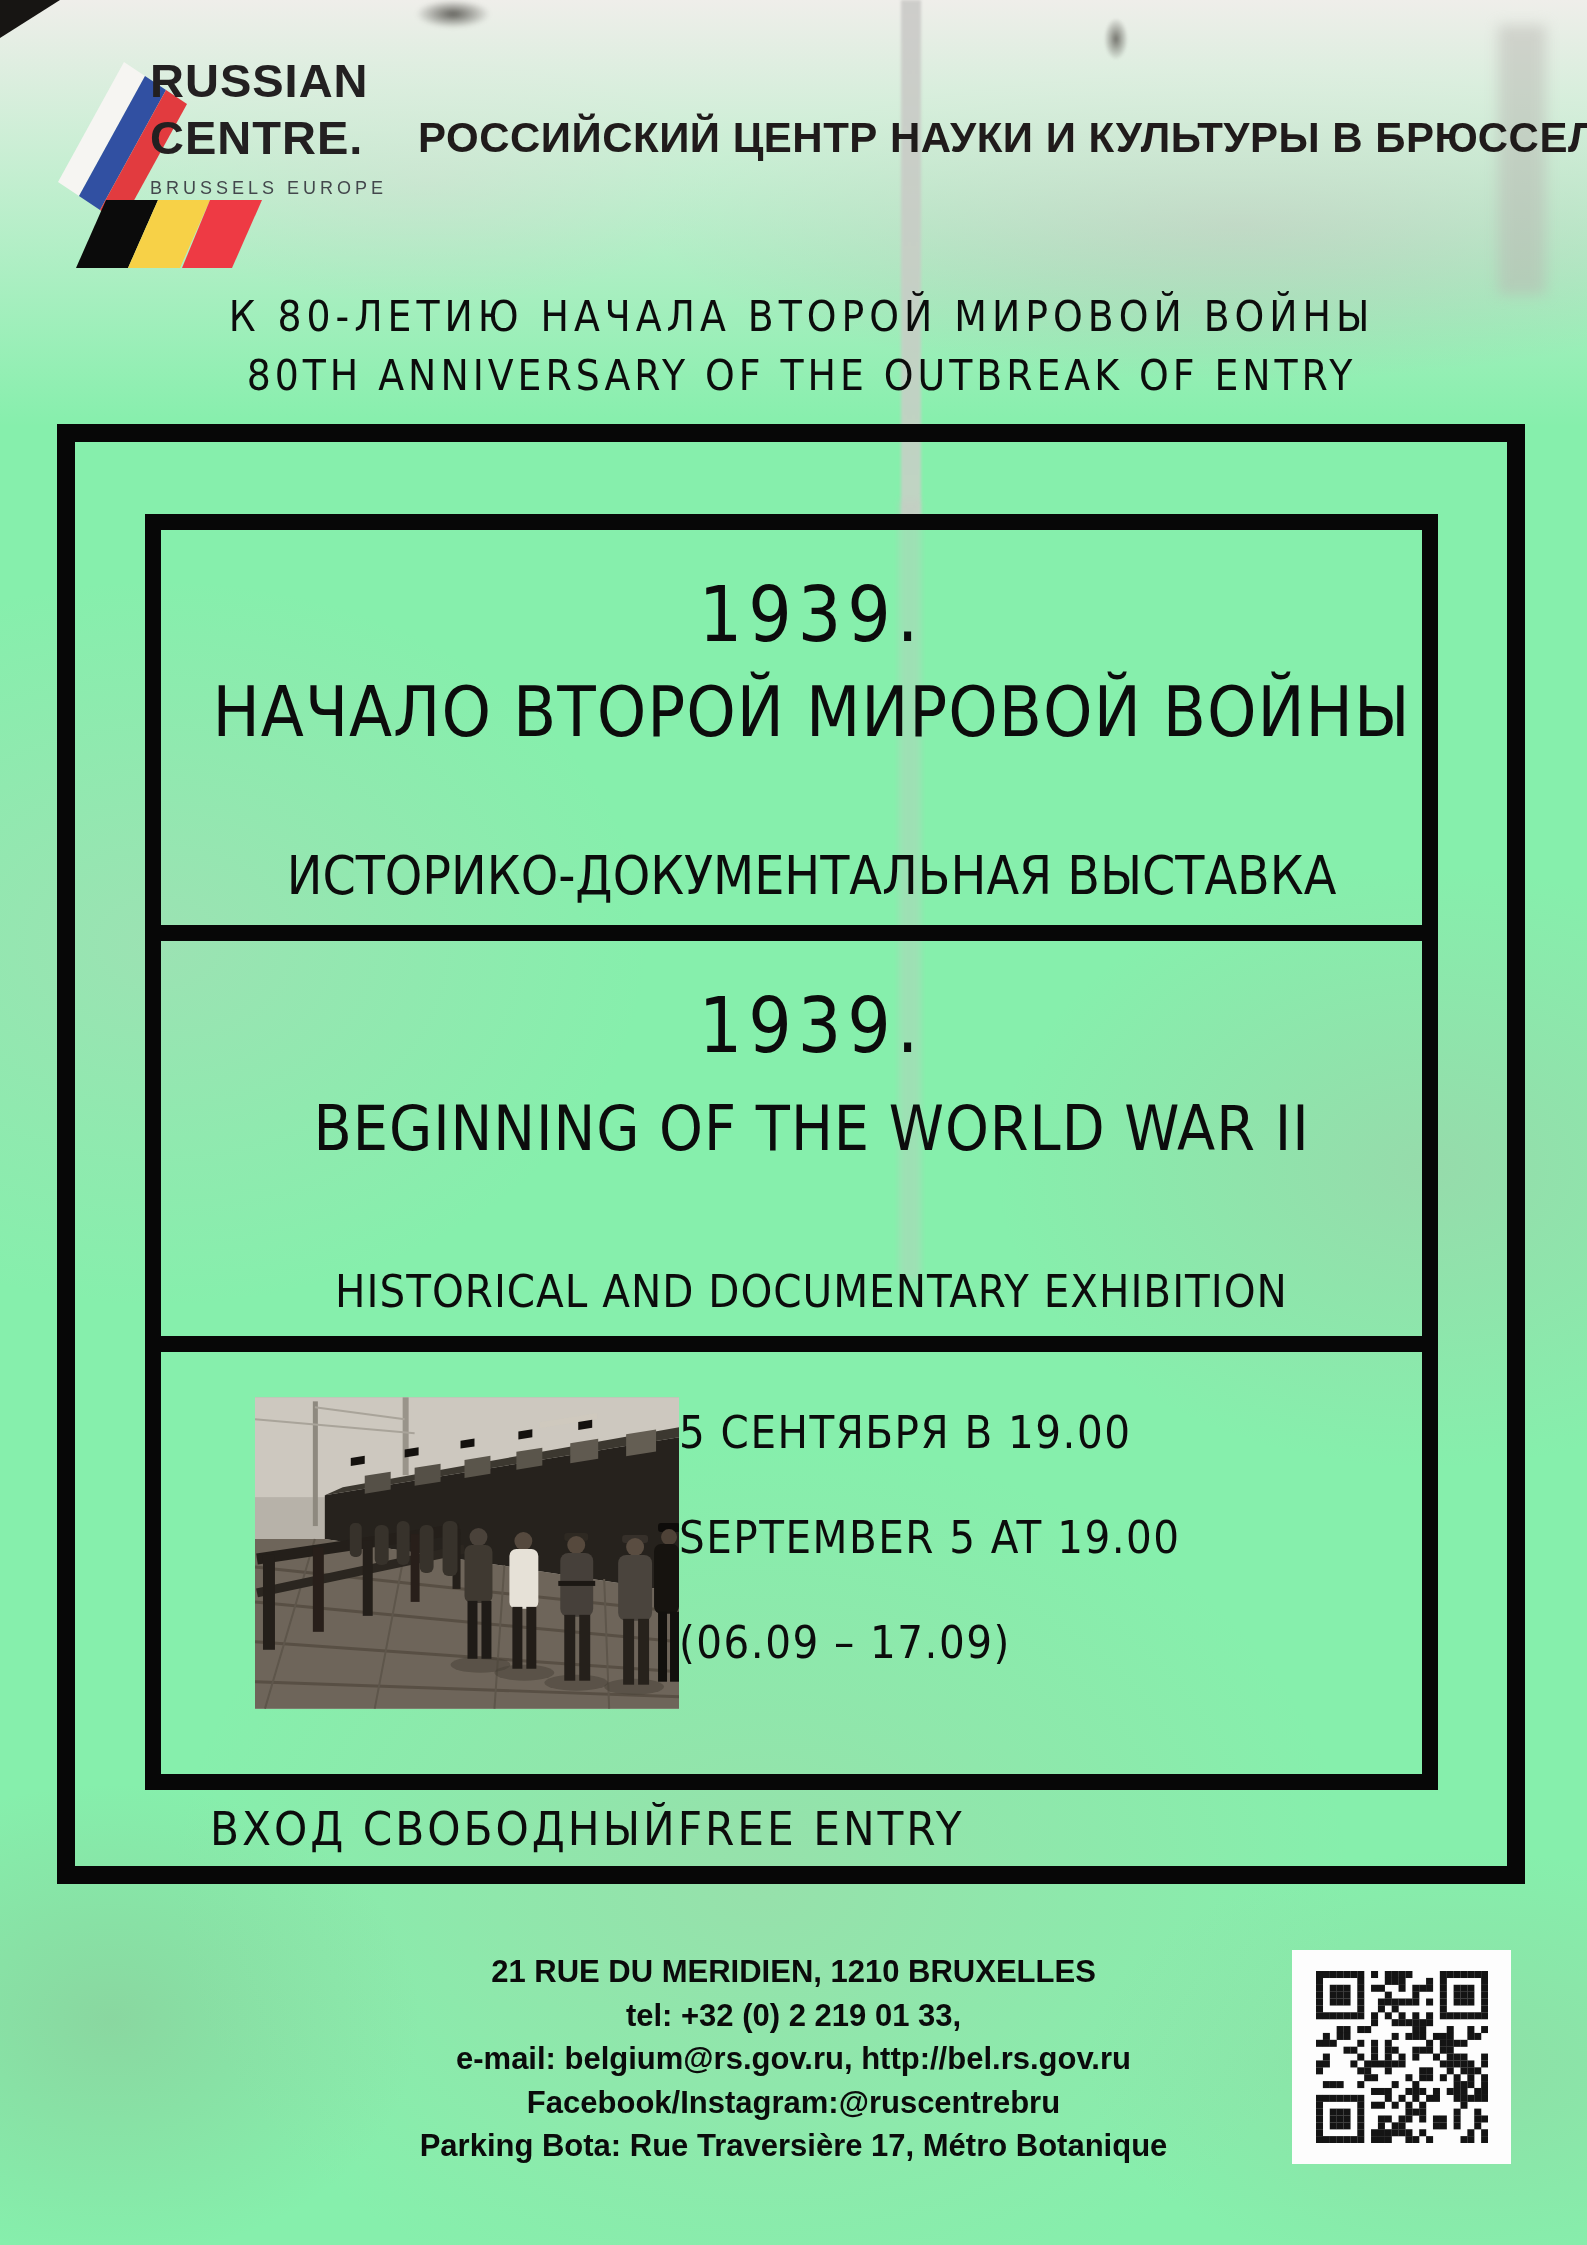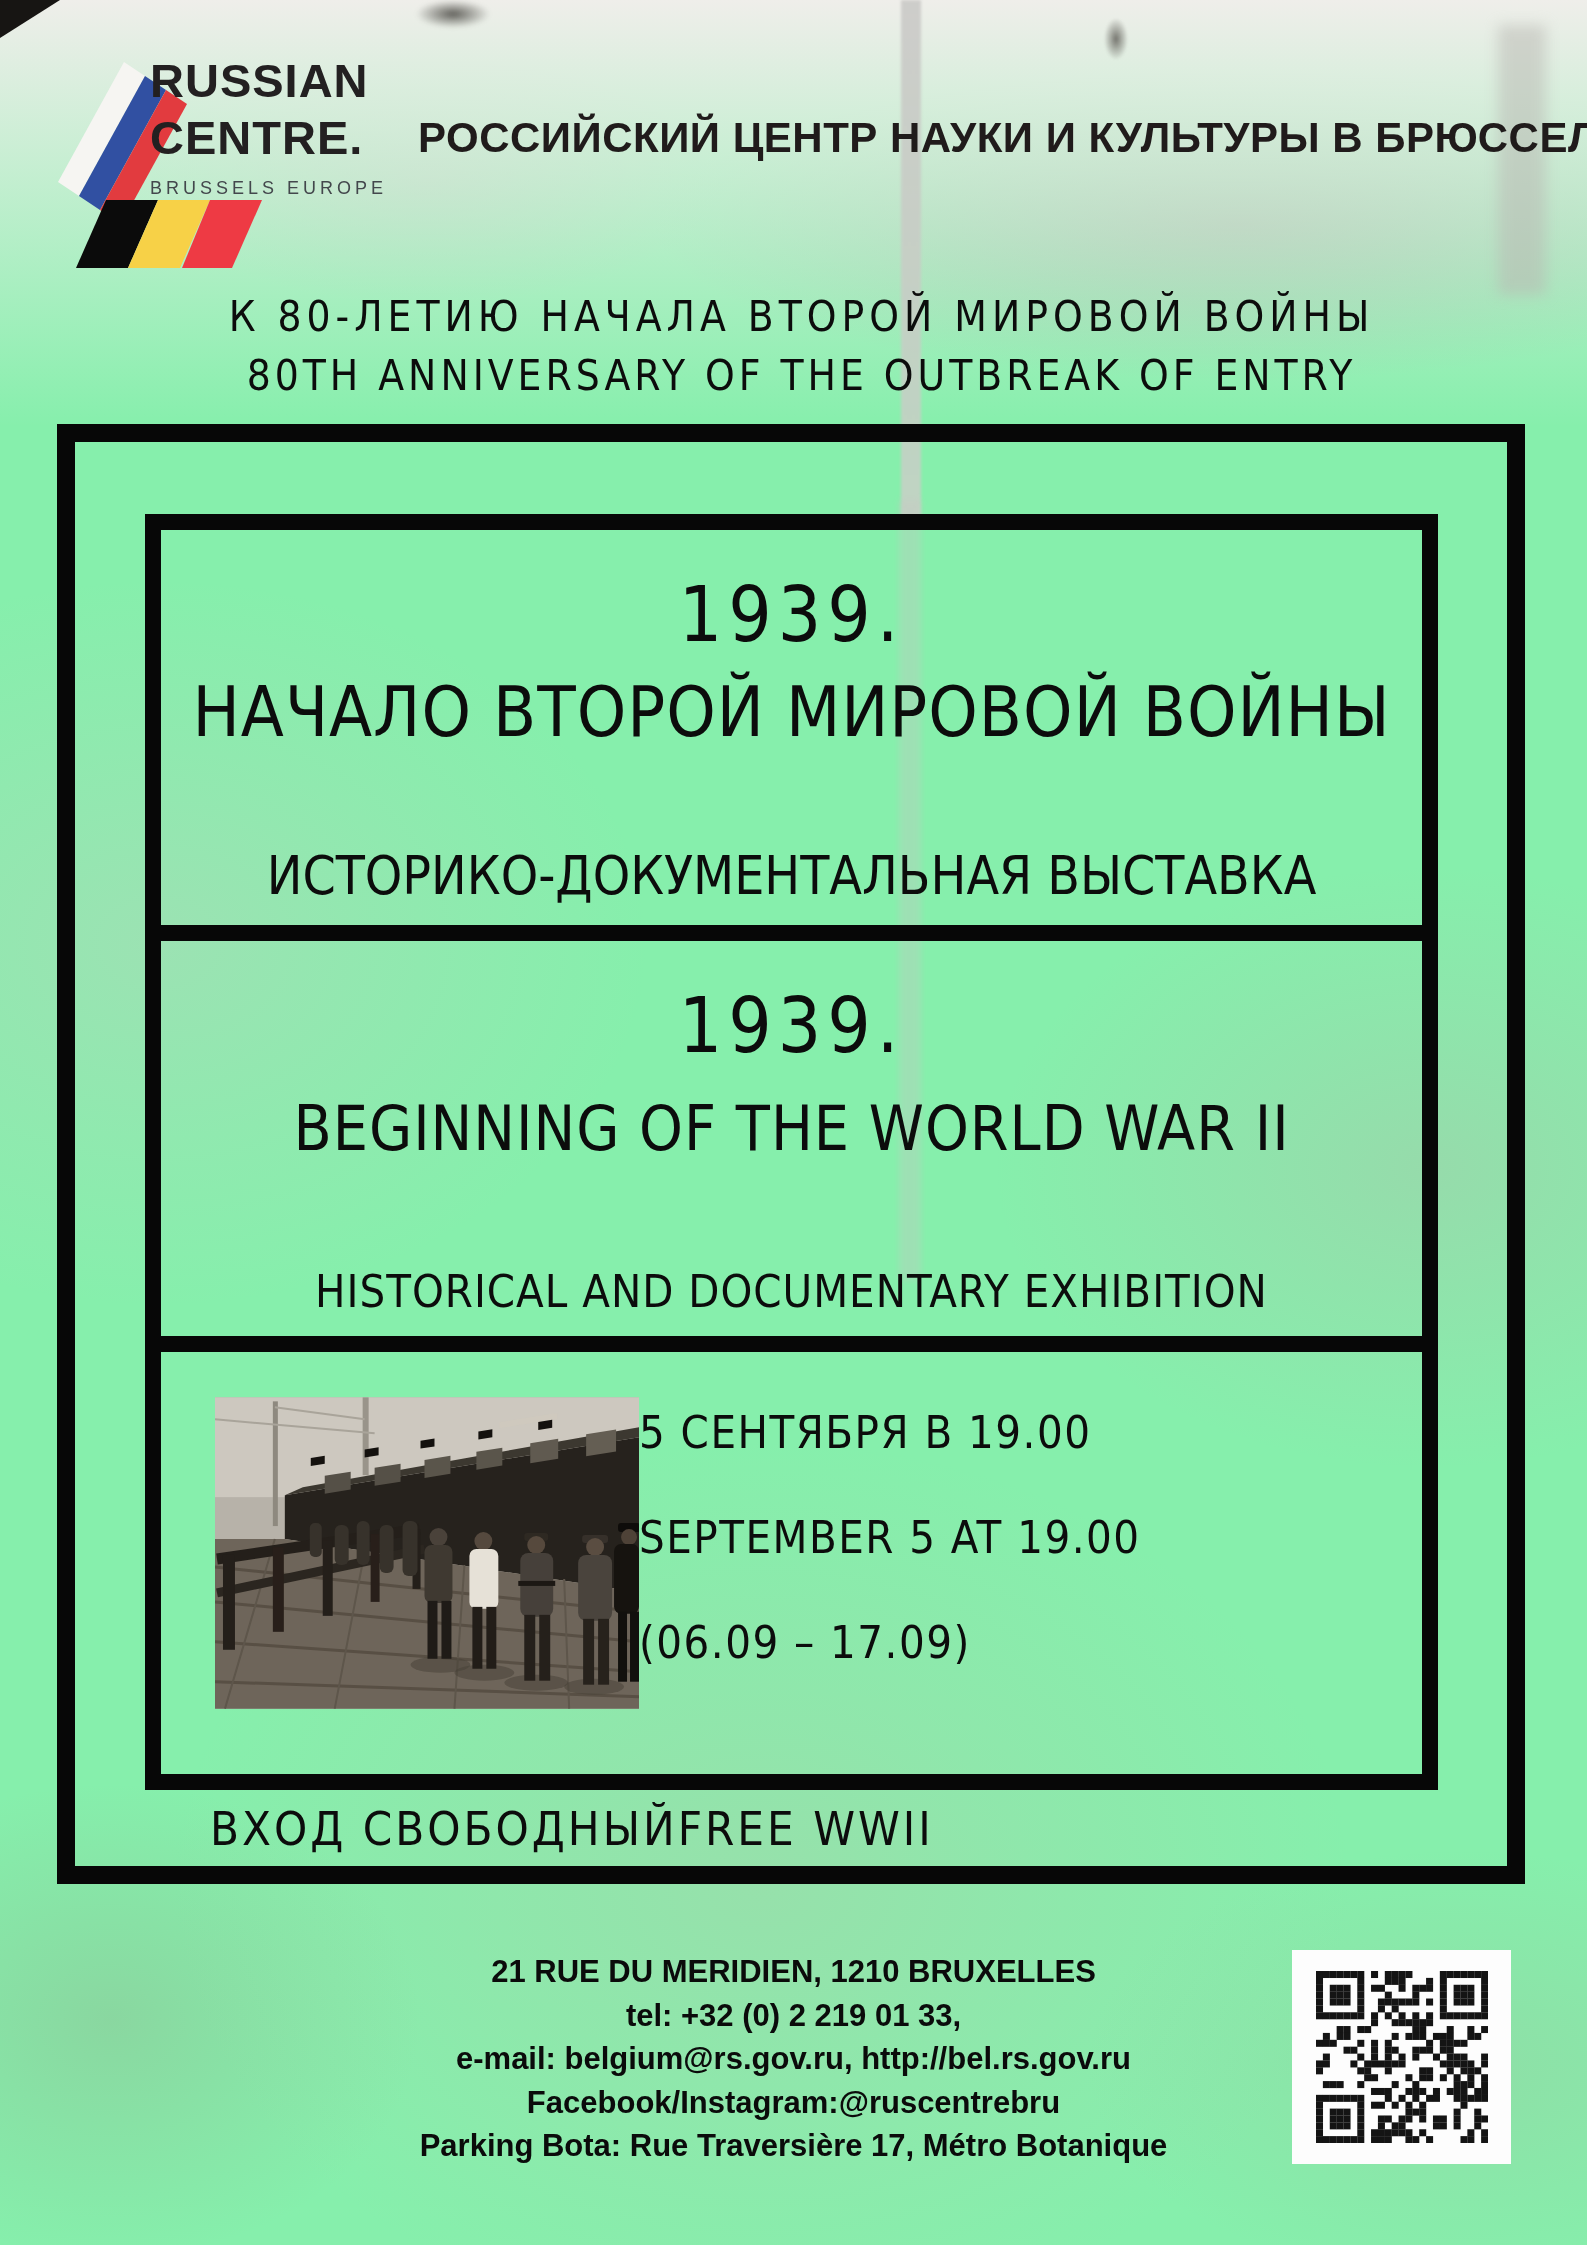--- a/index.html
+++ b/index.html
@@ -46,21 +46,21 @@
 
   .anniv{position:absolute;left:16px;right:0;top:292px;text-align:center;}
   .anniv-ru{font-size:42px;letter-spacing:5px;}
   .anniv-en{font-size:42px;letter-spacing:4px;margin-top:10px;}
 
   
   .outer-frame{position:absolute;left:57px;top:424px;width:1468px;height:1460px;
     box-sizing:border-box;border:18px solid #070707;display:flex;flex-direction:column;}
   .inner-stack{flex:1;margin:72px 69px 0 70px;border:16px solid #070707;
     display:flex;flex-direction:column;}
-  .panel{display:flex;flex-direction:column;align-items:center;box-sizing:border-box;}
+  .panel{display:flex;flex-direction:column;align-items:center;box-sizing:border-box;padding-left:40px;}
   .panel-ru,.panel-en{flex:1;border-bottom:16px solid #070707;justify-content:flex-start;}
   .panel-photo{flex:1.07;flex-direction:row;align-items:flex-start;}
   .year{font-size:76px;letter-spacing:6px;margin-top:40px;}
   .panel-title-ru{font-size:70px;letter-spacing:1px;margin-top:12px;white-space:nowrap;}
   .panel-sub-ru{font-size:53px;letter-spacing:0;margin-top:92px;white-space:nowrap;}
   .panel-title-en{font-size:62px;letter-spacing:1px;margin-top:22px;white-space:nowrap;}
   .panel-sub-en{font-size:45px;letter-spacing:1px;margin-top:100px;white-space:nowrap;}
 
   .photo{width:424px;height:312px;margin:45px 0 0 54px;flex:0 0 auto;display:block;}
   .schedule{flex:1;display:flex;flex-direction:column;
@@ -216,21 +216,21 @@
           <div class="display sched-line">5 СЕНТЯБРЯ В 19.00</div>
           <div class="display sched-line">SEPTEMBER 5 AT 19.00</div>
           <div class="display sched-line">(06.09 – 17.09)</div>
         </div>
       </div>
 
     </div>
 
     <div class="entry-row">
       <div class="display entry-text">ВХОД СВОБОДНЫЙ</div>
-      <div class="display entry-text">FREE WWII</div>
+      <div class="display entry-text">FREE ENTRY</div>
     </div>
   </div>
 
   <div class="contact">
     <div>21 RUE DU MERIDIEN, 1210 BRUXELLES</div>
     <div>tel: +32 (0) 2 219 01 33,</div>
     <div>e-mail: belgium@rs.gov.ru, http://bel.rs.gov.ru</div>
     <div>Facebook/Instagram:@ruscentrebru</div>
     <div>Parking Bota: Rue Traversière 17, Métro Botanique</div>
   </div>

